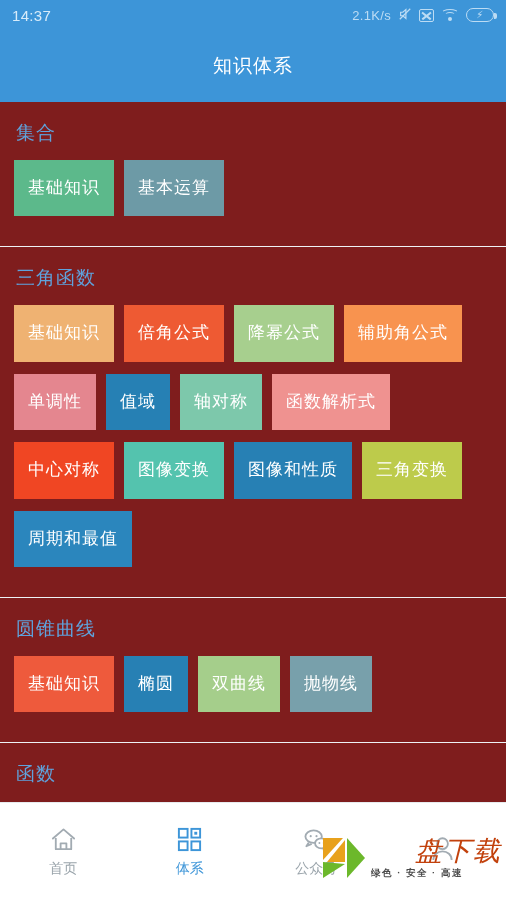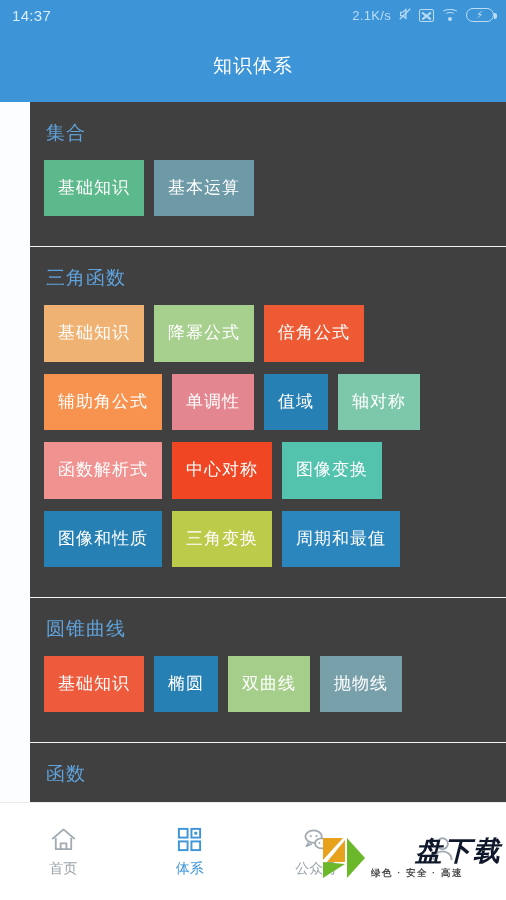--- a/index.html
+++ b/index.html
@@ -57,21 +57,21 @@
   
   #title-bar{
     height:72px; background:#3d95d8;
     display:flex; align-items:center; justify-content:center;
   }
   #title-bar .t{ color:#ffffff; font-size:19px; letter-spacing:1px; }
 
   
   #content{
     position:absolute; top:102px; left:0; right:0; bottom:78px;
-    overflow:hidden; background:#404040;margin-left:30px;
+    overflow:hidden; background:#7f1d1d;
   }
   .section{ padding:0 14px; }
   .section + .section{ border-top:1px solid #eef2f5; }
   .sec-title{
     color:#5fa2dc; font-size:19px; letter-spacing:1px;
     padding:18px 0 14px 2px;
   }
   .tagwrap{ display:flex; flex-wrap:wrap; padding-bottom:18px; }
   .tag{
     color:#ffffff; font-size:17px; letter-spacing:1px;
@@ -99,22 +99,22 @@
 
   
   #watermark{
     position:absolute; right:4px; bottom:20px;
     display:flex; align-items:center; gap:4px;
     pointer-events:none;
   }
   #watermark .kmark{ width:46px;height:44px; display:block; }
   #watermark .wtext{ display:flex; flex-direction:column; align-items:flex-start; }
   #watermark .wmain{
-    font-weight:bold; font-style:italic; font-size:27px;
-    color:#0f172a; letter-spacing:2px; line-height:1;
+    font-weight:normal; font-style:italic; font-size:27px;
+    color:#c2410c; letter-spacing:2px; line-height:1;
     font-family:"DejaVu Sans","Liberation Sans",sans-serif;
     margin-left:44px;
   }
   #watermark .wsub{
     font-size:9.5px; font-weight:bold; color:#4a4a4a;
     letter-spacing:1.5px; margin-top:3px;
   }
 </style>
 </head>
 <body>
@@ -150,22 +150,22 @@
       <div class="sec-title">集合</div>
       <div class="tagwrap">
         <button class="tag" style="background: rgb(92, 185, 139);">基础知识</button>
         <button class="tag" style="background: rgb(109, 154, 166);">基本运算</button>
       </div>
     </div>
     <div class="section">
       <div class="sec-title">三角函数</div>
       <div class="tagwrap">
         <button class="tag" style="background: rgb(239, 178, 114);">基础知识</button>
+        <button class="tag" style="background: rgb(238, 90, 51);">倍角公式</button>
         <button class="tag" style="background: rgb(167, 207, 142);">降幂公式</button>
-        <button class="tag" style="background: rgb(238, 90, 51);">倍角公式</button>
         <button class="tag" style="background: rgb(248, 147, 79);">辅助角公式</button>
         <button class="tag" style="background: rgb(228, 134, 143); text-align: right;">单调性</button>
         <button class="tag" style="background: rgb(38, 128, 180);">值域</button>
         <button class="tag" style="background: rgb(125, 200, 171);">轴对称</button>
         <button class="tag" style="background: rgb(239, 146, 144);">函数解析式</button>
         <button class="tag" style="background: rgb(240, 70, 35);">中心对称</button>
         <button class="tag" style="background: rgb(84, 195, 174);">图像变换</button>
         <button class="tag" style="background: rgb(39, 128, 180);">图像和性质</button>
         <button class="tag" style="background: rgb(189, 203, 75);">三角变换</button>
         <button class="tag" style="background: rgb(43, 134, 189);">周期和最值</button>

